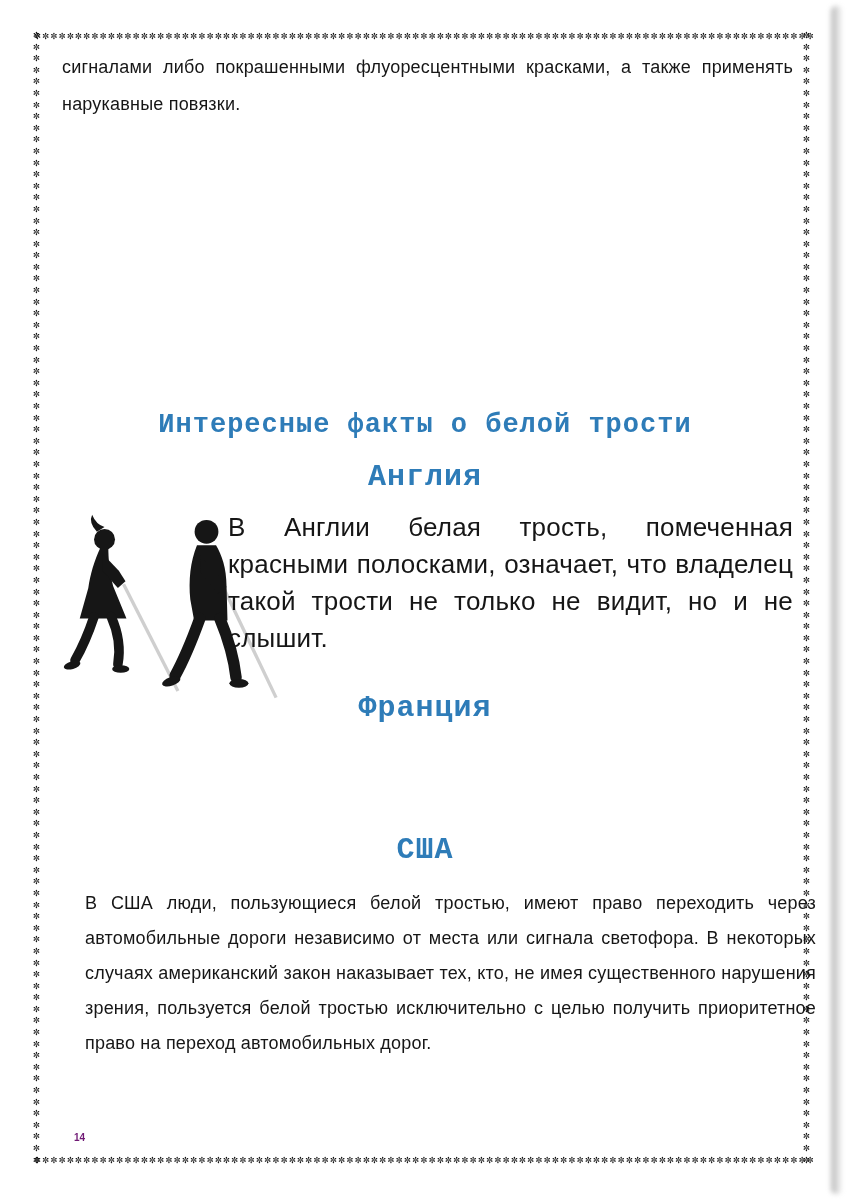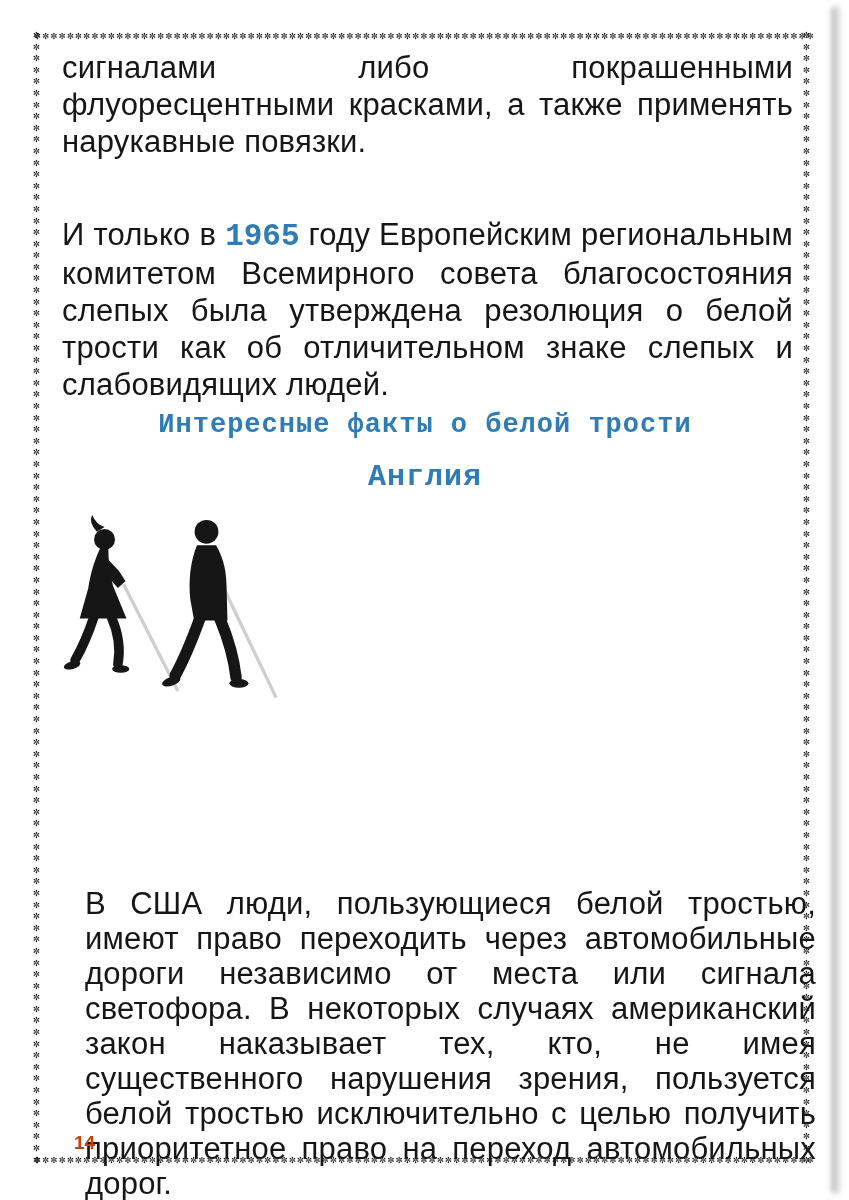--- a/index.html
+++ b/index.html
@@ -37,21 +37,21 @@
   .edge-shadow{
     position:absolute;left:831px;top:6px;width:11px;height:1188px;
     background:linear-gradient(90deg, rgba(110,110,110,.50), rgba(180,180,180,.10));
     filter:blur(2.5px);
     border-radius:5px;
   }
   
   .body-text{
     position:absolute;left:62px;width:731px;
     margin:0;
-    font-size:31px;line-height:37px;letter-spacing:.2px;
+    font-size:18px;line-height:37px;letter-spacing:.2px;
     text-align:justify;
     color:#161616;
   }
   .hd{
     position:absolute;left:40px;width:770px;
     margin:0;text-align:center;
     font-family:"Liberation Mono","DejaVu Sans Mono",monospace;
     font-weight:bold;
     letter-spacing:1px;
   }
@@ -73,37 +73,36 @@
   .section-england p{
     margin:0;font-size:26px;line-height:37px;letter-spacing:.2px;
     text-align:justify;color:#161616;
   }
   .hd-france{top:694px;}
   .p-france{top:743px;}
   .hd-usa{top:836px;}
   .p-usa{top:886px;line-height:35px;margin-left:23px;}
   .pagenum{
     position:absolute;left:74px;top:1132px;
-    font-size:19px;font-weight:bold;color:#c2410c;
+    font-size:10px;font-weight:bold;color:#701a75;
   }
 </style>
 </head>
 <body>
 
 <div class="page">
 
   <div class="stitch stitch-h stitch-top">✼✼✼✼✼✼✼✼✼✼✼✼✼✼✼✼✼✼✼✼✼✼✼✼✼✼✼✼✼✼✼✼✼✼✼✼✼✼✼✼✼✼✼✼✼✼✼✼✼✼✼✼✼✼✼✼✼✼✼✼✼✼✼✼✼✼✼✼✼✼✼✼✼✼✼✼✼✼✼✼✼✼✼✼✼✼✼✼✼✼✼✼✼✼✼✼✼✼✼✼✼✼✼✼✼✼✼✼✼✼✼✼✼✼✼✼✼✼✼✼</div>
   <div class="stitch stitch-h stitch-bottom">✼✼✼✼✼✼✼✼✼✼✼✼✼✼✼✼✼✼✼✼✼✼✼✼✼✼✼✼✼✼✼✼✼✼✼✼✼✼✼✼✼✼✼✼✼✼✼✼✼✼✼✼✼✼✼✼✼✼✼✼✼✼✼✼✼✼✼✼✼✼✼✼✼✼✼✼✼✼✼✼✼✼✼✼✼✼✼✼✼✼✼✼✼✼✼✼✼✼✼✼✼✼✼✼✼✼✼✼✼✼✼✼✼✼✼✼✼✼✼✼</div>
   <div class="stitch stitch-v stitch-left">✼✼✼✼✼✼✼✼✼✼✼✼✼✼✼✼✼✼✼✼✼✼✼✼✼✼✼✼✼✼✼✼✼✼✼✼✼✼✼✼✼✼✼✼✼✼✼✼✼✼✼✼✼✼✼✼✼✼✼✼✼✼✼✼✼✼✼✼✼✼✼✼✼✼✼✼✼✼✼✼✼✼✼✼✼✼✼✼✼✼✼✼✼✼✼✼✼✼✼✼✼✼✼✼✼✼✼✼✼✼</div>
   <div class="stitch stitch-v stitch-right">✼✼✼✼✼✼✼✼✼✼✼✼✼✼✼✼✼✼✼✼✼✼✼✼✼✼✼✼✼✼✼✼✼✼✼✼✼✼✼✼✼✼✼✼✼✼✼✼✼✼✼✼✼✼✼✼✼✼✼✼✼✼✼✼✼✼✼✼✼✼✼✼✼✼✼✼✼✼✼✼✼✼✼✼✼✼✼✼✼✼✼✼✼✼✼✼✼✼✼✼✼✼✼✼✼✼✼✼✼✼</div>
   <div class="edge-shadow"></div>
 
   <p class="body-text p-top">сигналами либо покрашенными флуоресцентными красками, а также применять нарукавные повязки.</p>
 
-  <p class="body-text p-1965"><span>И только в </span><span class="year accent" style="color: rgb(46, 124, 184);">1965</span><span> году Европейским региональным комитетом Всемирного совета благосостояния слепых была утверждена резолюция о белой трости как об отличительном знаке слепых и слабовидящих людей.</span></p>
 
   <h2 class="hd hd-main accent" style="color: rgb(46, 124, 184);">Интересные факты о белой трости</h2>
 
   <h3 class="hd hd-country hd-england accent" style="color: rgb(46, 124, 184);">Англия</h3>
 
   <div class="section-england">
     <div class="figure">
       <svg width="224" height="192" viewBox="0 0 235 200" xmlns="http://www.w3.org/2000/svg">
 
         <path d="M73,74 L130,186" stroke="#cfcfcf" stroke-width="3.5" fill="none"></path>
@@ -124,20 +123,23 @@
           <circle cx="160" cy="19" r="12.5" stroke="none"></circle>
           <path d="M150,33 C143,50 141,70 143,90 L147,112 L182,112 L181,76 C181,57 176,43 170,33 Z" stroke="none"></path>
           <path d="M153,44 L172,64 L181,77 L172,84 L154,62 Z" stroke="none"></path>
           <path d="M153,110 C145,132 137,152 127,170" stroke-width="12" stroke-linecap="round" fill="none"></path>
           <ellipse cx="123" cy="176" rx="10" ry="4.5" transform="rotate(-18 123 176)" stroke="none"></ellipse>
           <path d="M174,110 C184,134 189,154 191,172" stroke-width="12" stroke-linecap="round" fill="none"></path>
           <ellipse cx="194" cy="178" rx="10" ry="4.5" stroke="none"></ellipse>
         </g>
       </svg>
     </div>
+    <p>В Англии белая трость, помеченная красными полосками, означает, что владелец такой трости не только не видит, но и не слышит.</p>
   </div>
 
+  <h3 class="hd hd-country hd-france accent" style="color: rgb(46, 124, 184);">Франция</h3>
 
+  <h3 class="hd hd-country hd-usa accent" style="color: rgb(46, 124, 184);">США</h3>
   <p class="body-text p-usa">В США люди, пользующиеся белой тростью, имеют право переходить через автомобильные дороги независимо от места или сигнала светофора. В некоторых случаях американский закон наказывает тех, кто, не имея существенного нарушения зрения, пользуется белой тростью исключительно с целью получить приоритетное право на переход автомобильных дорог.</p>
 
   <div class="pagenum">14</div>
 
 </div>
 
 </body></html>

